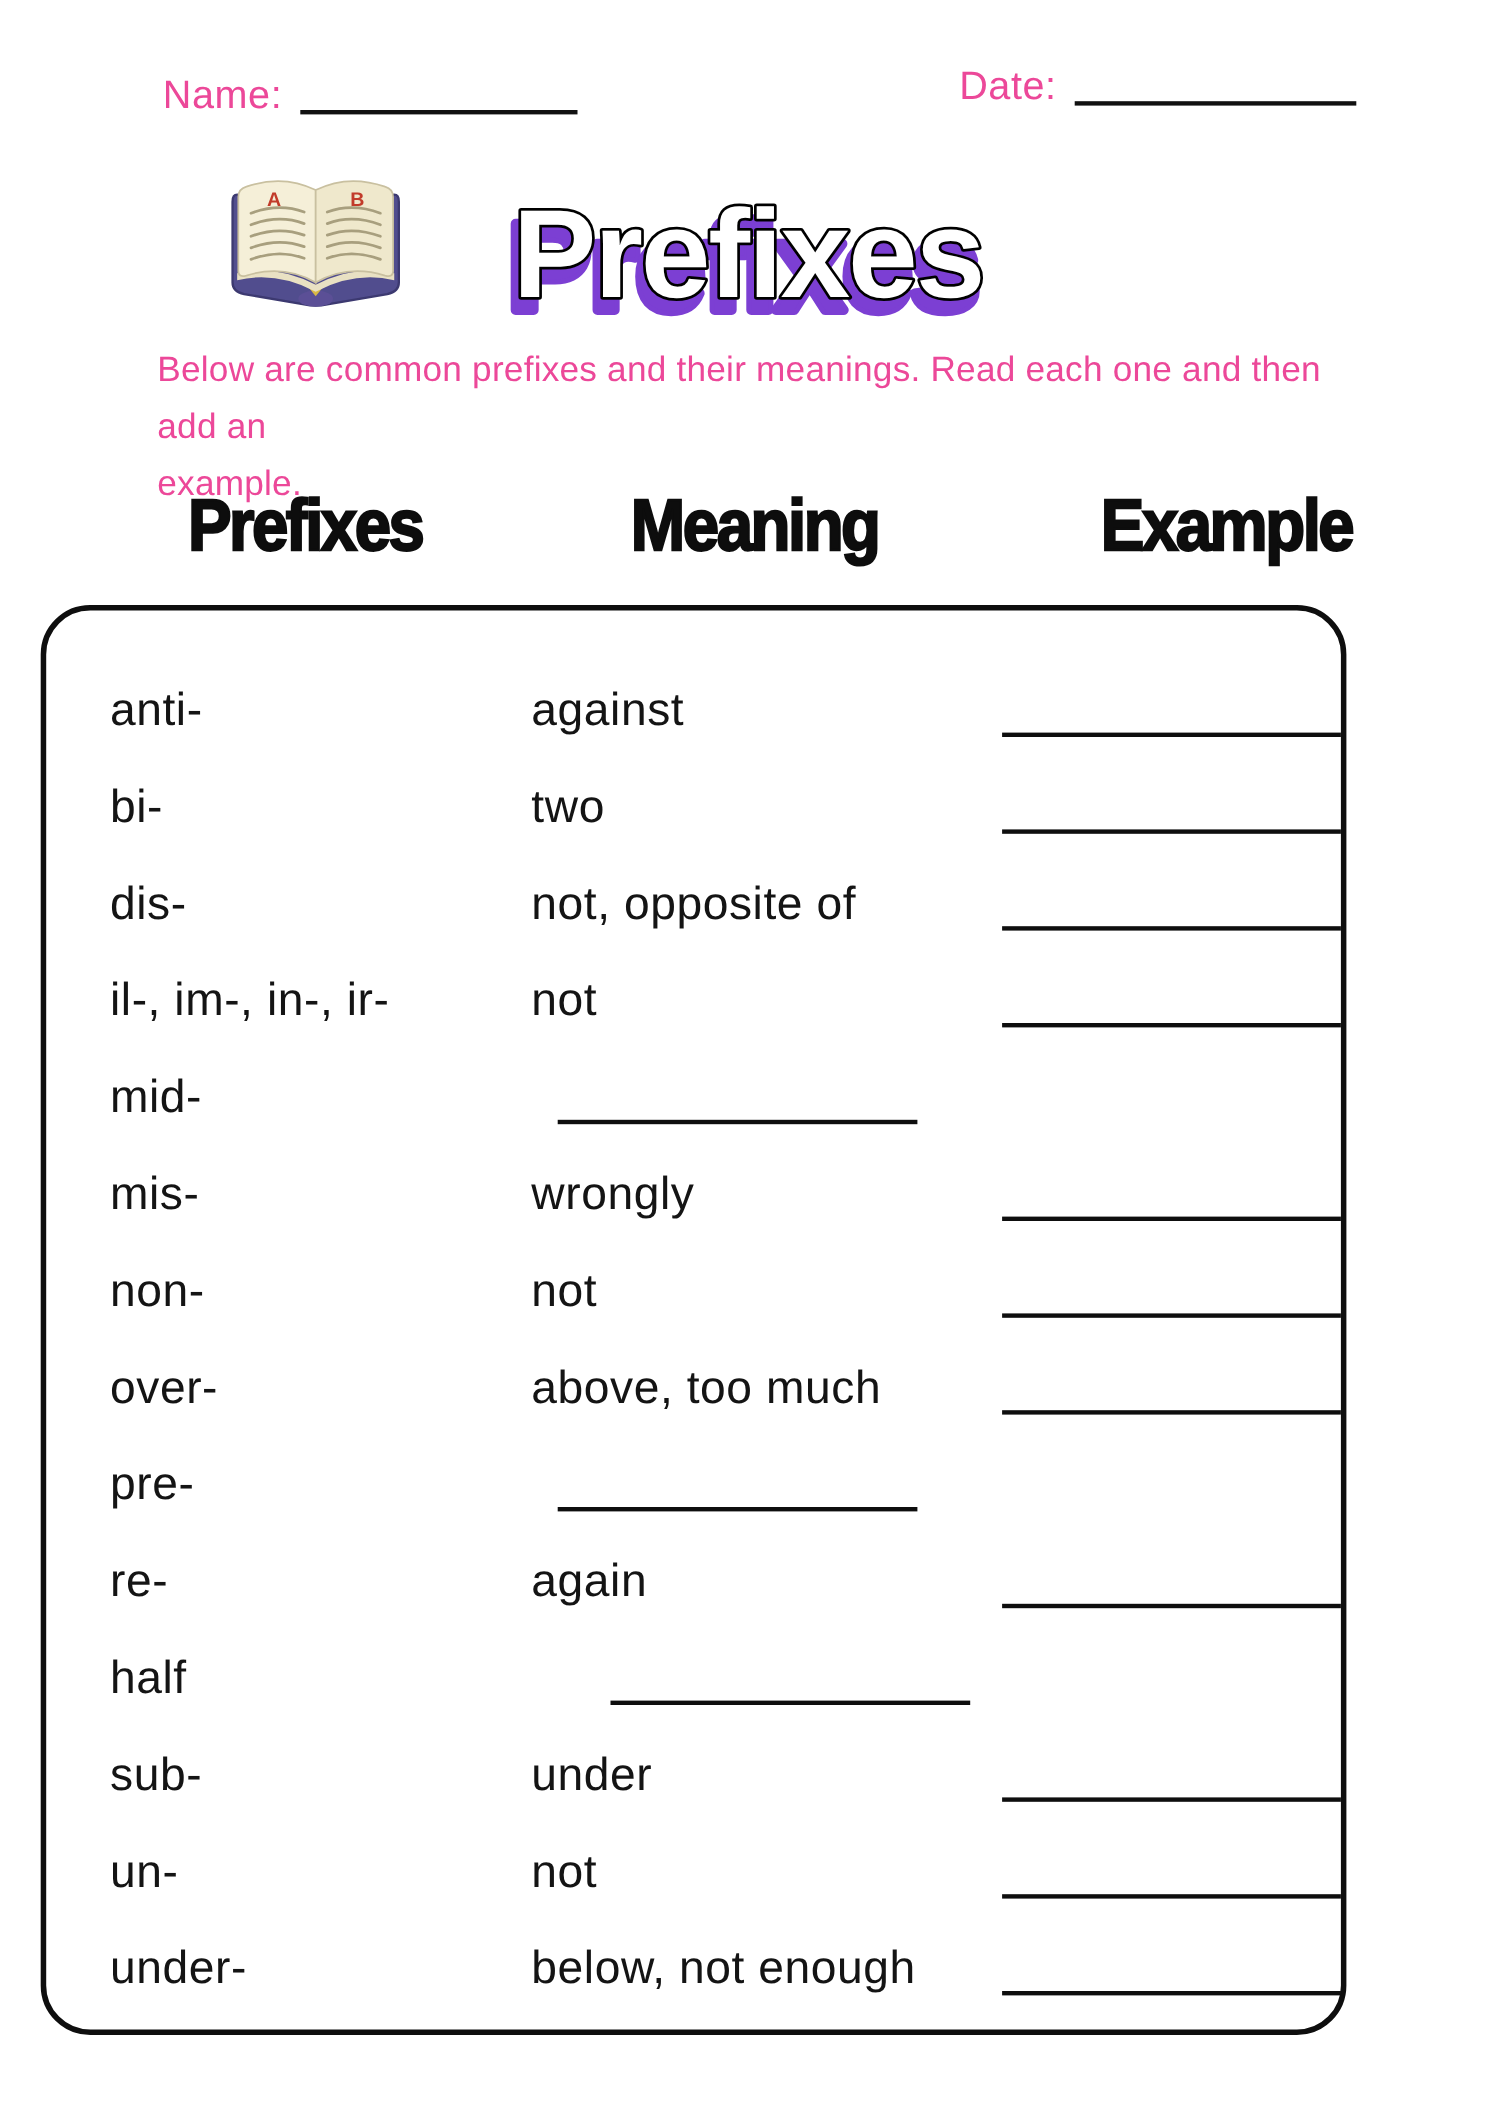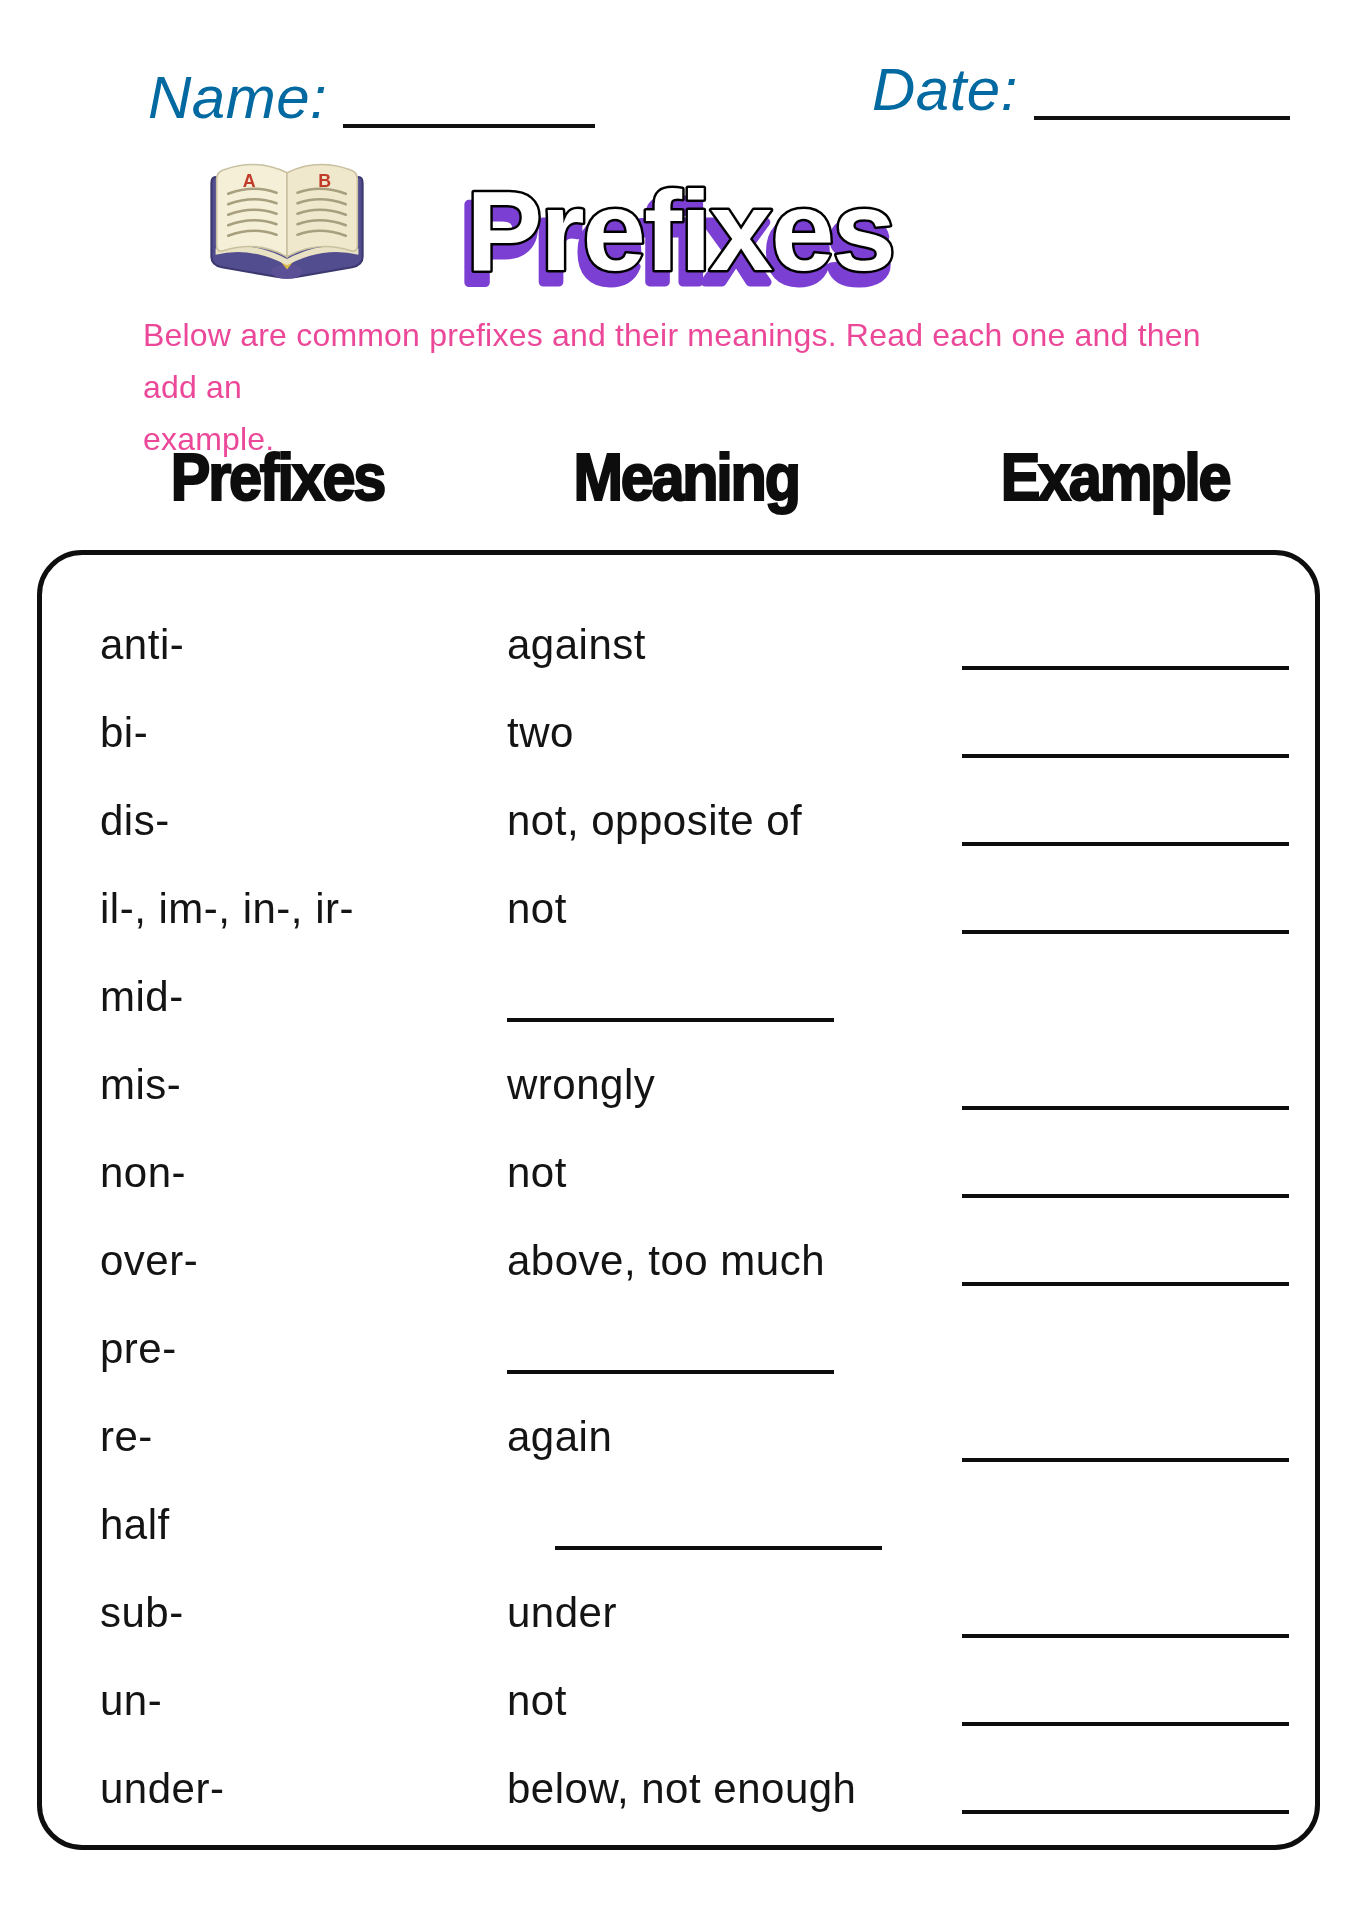--- a/index.html
+++ b/index.html
@@ -13,26 +13,25 @@
     overflow: hidden;
   }
 
   
   .field-group {
     position: absolute;
     display: flex;
     align-items: flex-end;
   }
   .field-label {
-    font-size: 60px;
+    font-size: 36px;
     letter-spacing: 0.5px;
-    color: #0369a1;
+    color: #ec4899;
     line-height: 1;
     padding-bottom: 2px;
-    font-style: italic;
   }
   .write-line {
     display: inline-block;
     border-bottom: 4px solid #111;
     margin-left: 16px;
     margin-bottom: 2px;
   }
   #name-group { left: 148px; top: 68px; }
   #name-line  { width: 252px; }
   #date-group { left: 872px; top: 60px; justify-content: center; }
@@ -76,21 +75,21 @@
   }
   .col-header .squish { display: inline-block; transform: scaleX(0.9); transform-origin: center; }
   #hdr-prefixes { left: 112px;  width: 330px; }
   #hdr-meaning  { left: 521px;  width: 330px; }
   #hdr-example  { left: 950px;  width: 330px; }
 
   
   #table-box {
     position: absolute;
     left: 37px; top: 550px;
-    width: 1283px; height: 1300px;
+    width: 1187px; height: 1300px;
     border: 5px solid #0e0e0e;
     border-radius: 45px;
     padding-top: 46px;
     background: #ffffff;
   }
   .row {
     display: flex;
     align-items: center;
     height: 88px;
     padding-left: 58px;

